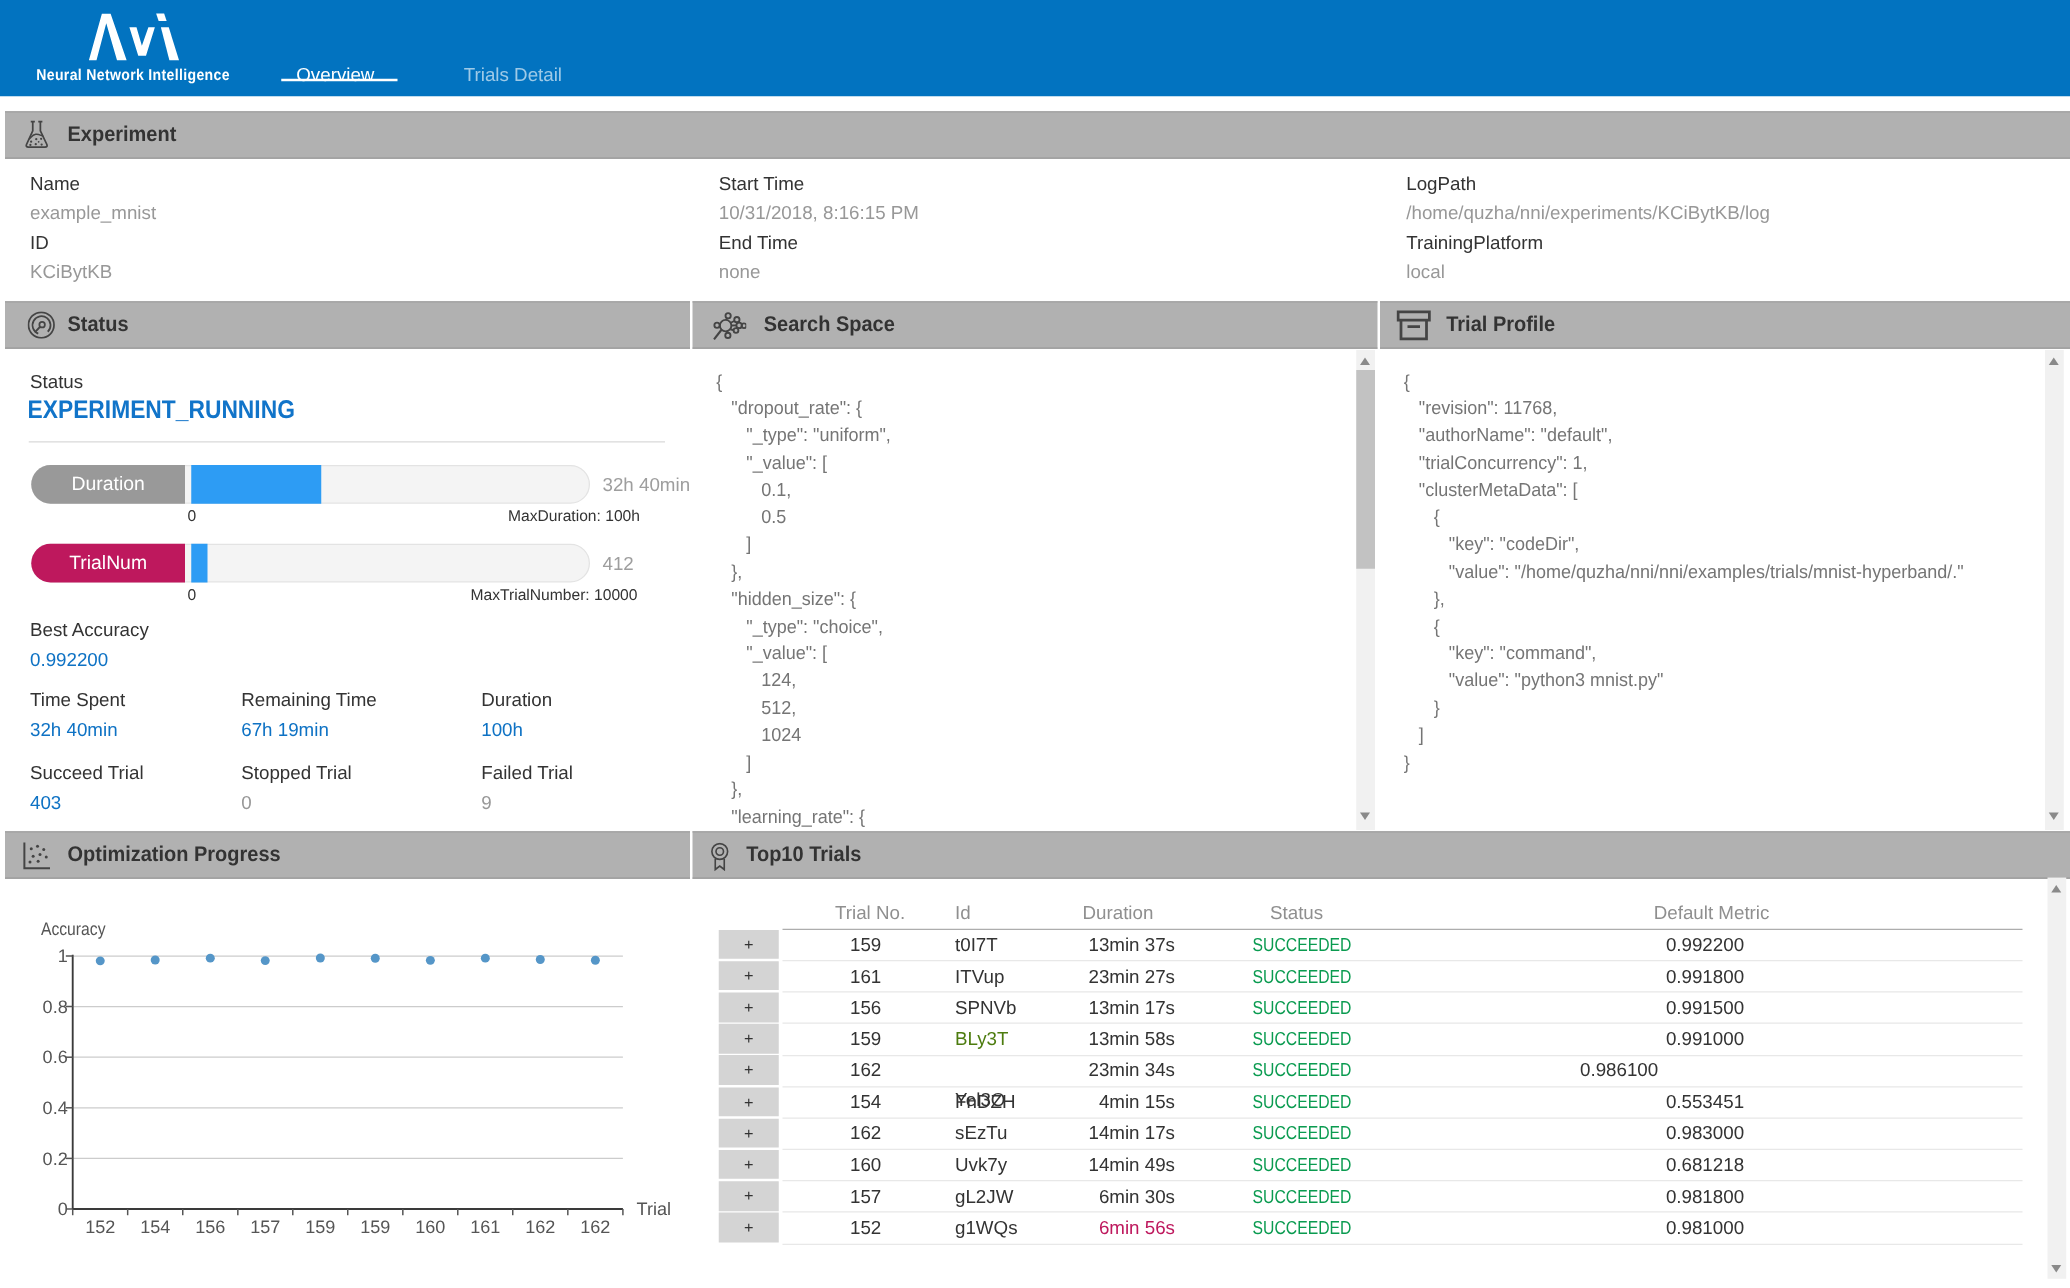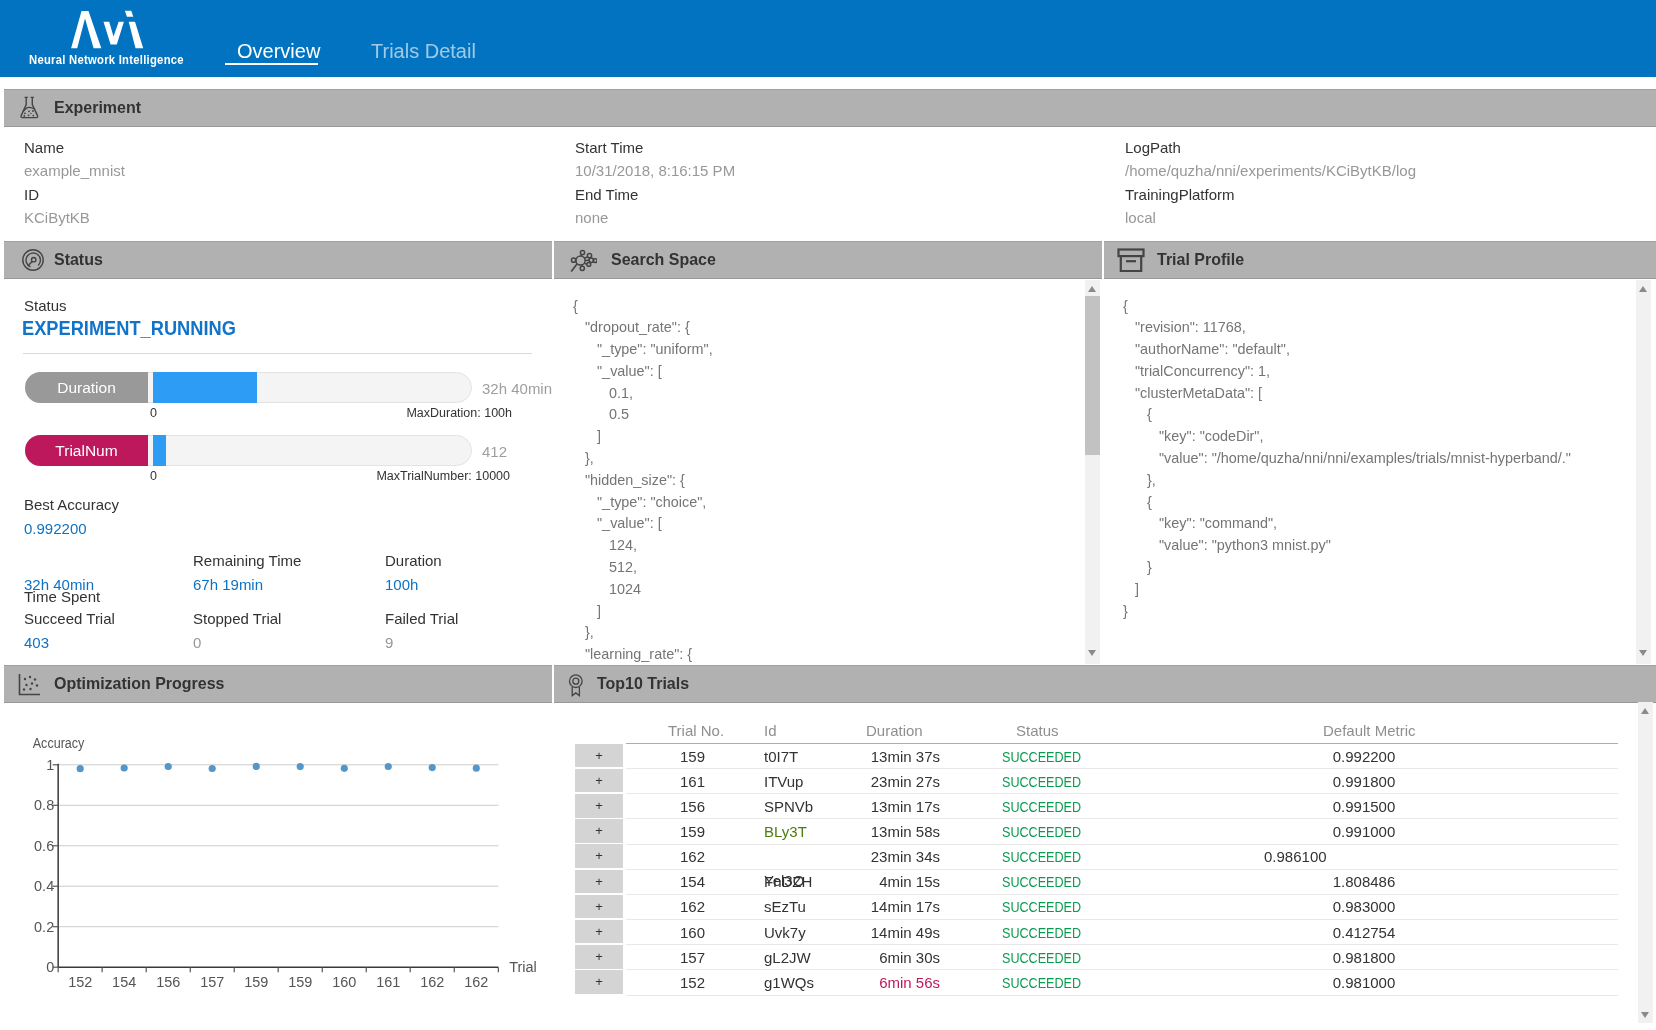--- a/index.html
+++ b/index.html
@@ -1,20 +1,20 @@
 <!DOCTYPE html>
 <html><head>
 <meta charset="utf-8">
 <style>
   * { margin:0; padding:0; box-sizing:border-box; }
   html,body { width:1656px; height:1030px; background:#fff; font-family:"Liberation Sans",sans-serif; overflow:hidden; }
   .abs { position:absolute; }
   .topbar { position:absolute; left:0; top:0; width:1656px; height:77px; background:#0273c0; }
   .logotext { position:absolute; left:29px; top:53px; color:#fff; font-size:12.5px; font-weight:bold; letter-spacing:0.3px; white-space:nowrap; transform:scaleX(0.9); transform-origin:left; }
-  .tab { position:absolute; top:40px; font-size:20px; }
+  .tab { position:absolute; top:52px; font-size:15px; }
   .tab.active { color:#fff; }
   .tab.inactive { color:rgba(255,255,255,0.62); }
   .tabline { position:absolute; left:225px; top:63px; width:93px; height:2px; background:#fff; }
   .secbar { position:absolute; background:#b1b1b1; border-top:1px solid #a0a0a0; border-bottom:1px solid #989898; height:38px; }
   .sectitle { position:absolute; left:50px; top:8px; font-size:17px; font-weight:bold; color:#333; transform:scaleX(0.94); transform-origin:left; white-space:nowrap; }
   .label { color:#333; font-size:15px; position:absolute; }
   .value { color:#989898; font-size:15px; position:absolute; }
   .bluev { color:#0e72c4; font-size:15px; position:absolute; }
   .json { position:absolute; font-size:15px; line-height:21.8px; color:#757575; white-space:pre; transform:scaleX(0.96); transform-origin:left top; }
   .sbtrack { position:absolute; width:15px; background:#f1f1f1; }
@@ -103,21 +103,21 @@
   <div class="abs" style="left:127.7px; top:0; width:13px; height:31px; background:#2d9cf4;"></div>
   <div class="abs" style="left:0; top:0; width:123px; height:31px; background:#be185d; border-radius:15.5px 0 0 15.5px; color:#fff; font-size:15.5px; text-align:center; line-height:31px;">TrialNum</div>
 </div>
 <div class="value" style="left:482px; top:443px; font-size:15px; color:#9e9e9e;">412</div>
 <div class="label" style="left:150px; top:469px; font-size:12.5px;">0</div>
 <div class="label" style="left:310px; top:469px; font-size:12.5px; width:200px; text-align:right;">MaxTrialNumber: 10000</div>
 
 <div class="label" style="left:24px; top:496px;">Best Accuracy</div>
 <div class="bluev" style="left:24px; top:520px;">0.992200</div>
 
-<div class="label" style="left:24px; top:551.5px;margin-top:36px;">Time Spent</div>
+<div class="label" style="left:24px; top:551.5px;">Time Spent</div>
 <div class="label" style="left:193px; top:551.5px;">Remaining Time</div>
 <div class="label" style="left:385px; top:551.5px;">Duration</div>
 <div class="bluev" style="left:24px; top:575.5px;">32h 40min</div>
 <div class="bluev" style="left:193px; top:575.5px;">67h 19min</div>
 <div class="bluev" style="left:385px; top:575.5px;">100h</div>
 
 <div class="label" style="left:24px; top:609.5px;">Succeed Trial</div>
 <div class="label" style="left:193px; top:609.5px;">Stopped Trial</div>
 <div class="label" style="left:385px; top:609.5px;">Failed Trial</div>
 <div class="bluev" style="left:24px; top:633.5px;">403</div>
@@ -352,33 +352,33 @@
   <div class="abs" style="left:91px; top:146.1px; width:60px; text-align:right; color:#333;">162</div>
   <div class="abs" style="left:210px; top:146.1px; color:#333;margin-top:24px;">Yel3O</div>
   <div class="abs" style="left:286px; top:146.1px; width:100px; text-align:right; color:#333;">23min 34s</div>
   <div class="abs" style="left:448px; top:146.1px; color:#0a9b50; transform:scaleX(0.84); transform-origin:left;">SUCCEEDED</div>
   <div class="abs" style="left:710px; top:146.1px; width:200px; text-align:left; color:#333;">0.986100</div>
   <div class="abs" style="left:21px; top:167.6px; width:48px; height:23.6px; background:#d4d4d4; color:#333; text-align:center; font-size:13px; line-height:23.6px;">+</div>
   <div class="abs" style="left:91px; top:171.2px; width:60px; text-align:right; color:#333;">154</div>
   <div class="abs" style="left:210px; top:171.2px; color:#333;">FnDZH</div>
   <div class="abs" style="left:286px; top:171.2px; width:100px; text-align:right; color:#333;">4min 15s</div>
   <div class="abs" style="left:448px; top:171.2px; color:#0a9b50; transform:scaleX(0.84); transform-origin:left;">SUCCEEDED</div>
-  <div class="abs" style="left:710px; top:171.2px; width:200px; text-align:center; color:#333;">1.808486</div>
+  <div class="abs" style="left:710px; top:171.2px; width:200px; text-align:center; color:#333;">0.553451</div>
   <div class="abs" style="left:21px; top:192.7px; width:48px; height:23.6px; background:#d4d4d4; color:#333; text-align:center; font-size:13px; line-height:23.6px;">+</div>
   <div class="abs" style="left:91px; top:196.4px; width:60px; text-align:right; color:#333;">162</div>
   <div class="abs" style="left:210px; top:196.4px; color:#333;">sEzTu</div>
   <div class="abs" style="left:286px; top:196.4px; width:100px; text-align:right; color:#333;">14min 17s</div>
   <div class="abs" style="left:448px; top:196.4px; color:#0a9b50; transform:scaleX(0.84); transform-origin:left;">SUCCEEDED</div>
   <div class="abs" style="left:710px; top:196.4px; width:200px; text-align:center; color:#333;">0.983000</div>
   <div class="abs" style="left:21px; top:217.8px; width:48px; height:23.6px; background:#d4d4d4; color:#333; text-align:center; font-size:13px; line-height:23.6px;">+</div>
   <div class="abs" style="left:91px; top:221.5px; width:60px; text-align:right; color:#333;">160</div>
   <div class="abs" style="left:210px; top:221.5px; color:#333;">Uvk7y</div>
   <div class="abs" style="left:286px; top:221.5px; width:100px; text-align:right; color:#333;">14min 49s</div>
   <div class="abs" style="left:448px; top:221.5px; color:#0a9b50; transform:scaleX(0.84); transform-origin:left;">SUCCEEDED</div>
-  <div class="abs" style="left:710px; top:221.5px; width:200px; text-align:center; color:#333;">0.412754</div>
+  <div class="abs" style="left:710px; top:221.5px; width:200px; text-align:center; color:#333;">0.681218</div>
   <div class="abs" style="left:21px; top:243.0px; width:48px; height:23.6px; background:#d4d4d4; color:#333; text-align:center; font-size:13px; line-height:23.6px;">+</div>
   <div class="abs" style="left:91px; top:246.7px; width:60px; text-align:right; color:#333;">157</div>
   <div class="abs" style="left:210px; top:246.7px; color:#333;">gL2JW</div>
   <div class="abs" style="left:286px; top:246.7px; width:100px; text-align:right; color:#333;">6min 30s</div>
   <div class="abs" style="left:448px; top:246.7px; color:#0a9b50; transform:scaleX(0.84); transform-origin:left;">SUCCEEDED</div>
   <div class="abs" style="left:710px; top:246.7px; width:200px; text-align:center; color:#333;">0.981800</div>
   <div class="abs" style="left:21px; top:268.1px; width:48px; height:23.6px; background:#d4d4d4; color:#333; text-align:center; font-size:13px; line-height:23.6px;">+</div>
   <div class="abs" style="left:91px; top:271.9px; width:60px; text-align:right; color:#333;">152</div>
   <div class="abs" style="left:210px; top:271.9px; color:#333;">g1WQs</div>
   <div class="abs" style="left:286px; top:271.9px; width:100px; text-align:right; color:#be185d;">6min 56s</div>

